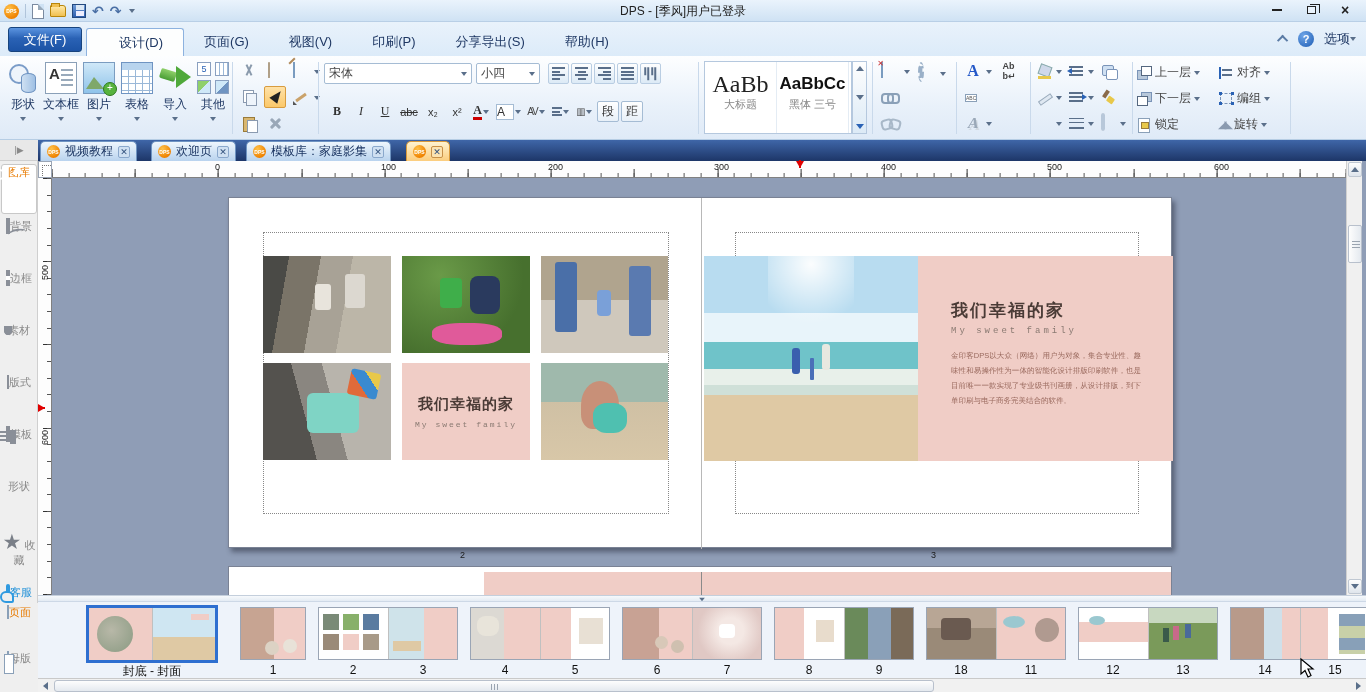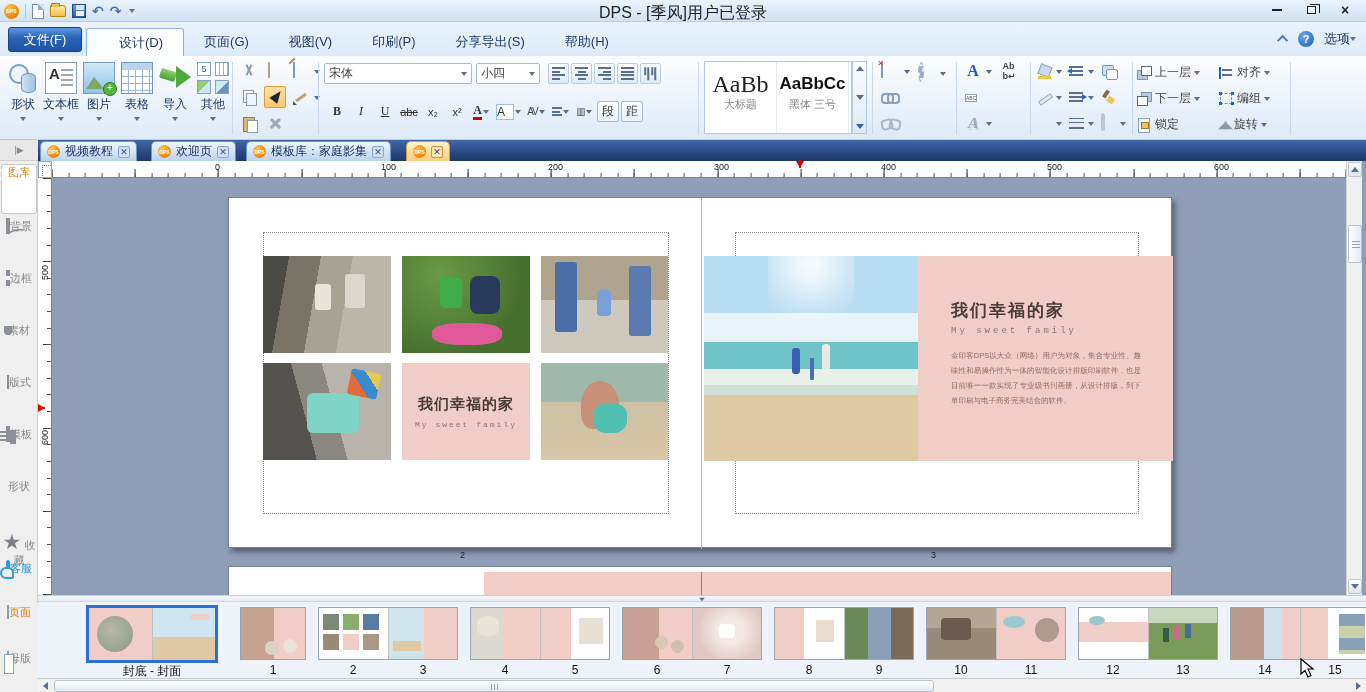--- a/index.html
+++ b/index.html
@@ -16,21 +16,21 @@
   .qsep { width:1px; height:14px; background:#b0c4da; }
   .ic-new { width:12px; height:15px; background:#fff; border:1px solid #7a8aa0; position:relative; }
   .ic-new::after { content:""; position:absolute; right:-1px; top:-1px; border:3px solid; border-color:#cfe2f4 #cfe2f4 #9ab #9ab; }
   .ic-folder { width:16px; height:12px; background:linear-gradient(#ffe9a8,#f0c050); border:1px solid #b8860b; border-radius:1px 3px 1px 1px; position:relative; }
   .ic-folder::before { content:""; position:absolute; left:0; top:-3px; width:7px; height:3px; background:#f0c050; border:1px solid #b8860b; border-bottom:none; }
   .ic-save { width:14px; height:14px; background:linear-gradient(#6f9bd8,#2f5fae); border:1px solid #24497f; position:relative; }
   .ic-save::before { content:""; position:absolute; left:3px; top:0; width:8px; height:5px; background:#dce8f5; }
   .ic-save::after { content:""; position:absolute; left:3px; bottom:1px; width:8px; height:5px; background:#eef; }
   .ic-undo,.ic-redo { color:#4a6fa5; font-size:14px; line-height:14px; font-weight:bold; }
   .qat .dd { margin-left:2px; }
-  .win-title { position:absolute; left:0; right:0; top:3px; text-align:center; color:#222; font-size:16px; }
+  .win-title { position:absolute; left:0; right:0; top:3px; text-align:center; color:#222; font-size:12px; }
   .win-controls { position:absolute; right:4px; top:0; display:flex; }
   .wc { width:34px; height:20px; display:flex; align-items:center; justify-content:center; color:#222; }
   .wc-min i { width:10px; height:2px; background:#222; display:block; }
   .wc-max i { width:9px; height:8px; border:1px solid #222; display:block; position:relative; background:#eaf3fc; }
   .wc-max i::before { content:""; position:absolute; left:2px; top:-3px; width:9px; height:8px; border:1px solid #222; border-bottom:none; border-left:none; }
   .wc-close { font-size:14px; font-weight:bold; }
 
   
   .menubar { position:absolute; left:0; top:22px; width:1366px; height:34px; background:linear-gradient(#e9f2fb,#dcebf9); }
   .file-btn { position:absolute; left:8px; top:5px; width:74px; height:25px; border-radius:3px;
@@ -734,21 +734,21 @@
       <span>模板</span>
     </div>
     <div class="side-item" style="top:318px">
       <span class="side-ic"><span class="si-shape"></span></span>
       <span>形状</span>
     </div>
     <div class="side-item" style="top:370px">
       <span class="side-ic si-star">★</span>
       <span>收藏</span>
     </div>
-    <div class="side-item svc" style="top:400px">
+    <div class="side-item svc" style="top:424px">
       <span class="side-ic"><span class="si-chat"></span></span>
       <span>客服</span>
     </div>
   </div>
 
   <div class="canvas">
     <div class="page-spread">
       <div class="fold"></div>
       <div class="dotted-frame lp-frame"></div>
       <div class="dotted-frame rp-frame"></div>
@@ -838,21 +838,21 @@
       <div class="half mt-p8"></div>
       <div class="half mt-p9"></div>
     </div>
     <span class="tlabel" style="left:736px;width:70px">8</span>
     <span class="tlabel" style="left:806px;width:70px">9</span>
 
     <div class="spread-box" style="left:888px">
       <div class="half mt-p10"></div>
       <div class="half mt-p11"></div>
     </div>
-    <span class="tlabel" style="left:888px;width:70px">10</span>
+    <span class="tlabel" style="left:888px;width:70px">18</span>
     <span class="tlabel" style="left:958px;width:70px">11</span>
 
     <div class="spread-box" style="left:1040px">
       <div class="half mt-p12"></div>
       <div class="half mt-p13"></div>
     </div>
     <span class="tlabel" style="left:1040px;width:70px">12</span>
     <span class="tlabel" style="left:1110px;width:70px">13</span>
 
     <div class="spread-box" style="left:1192px">

